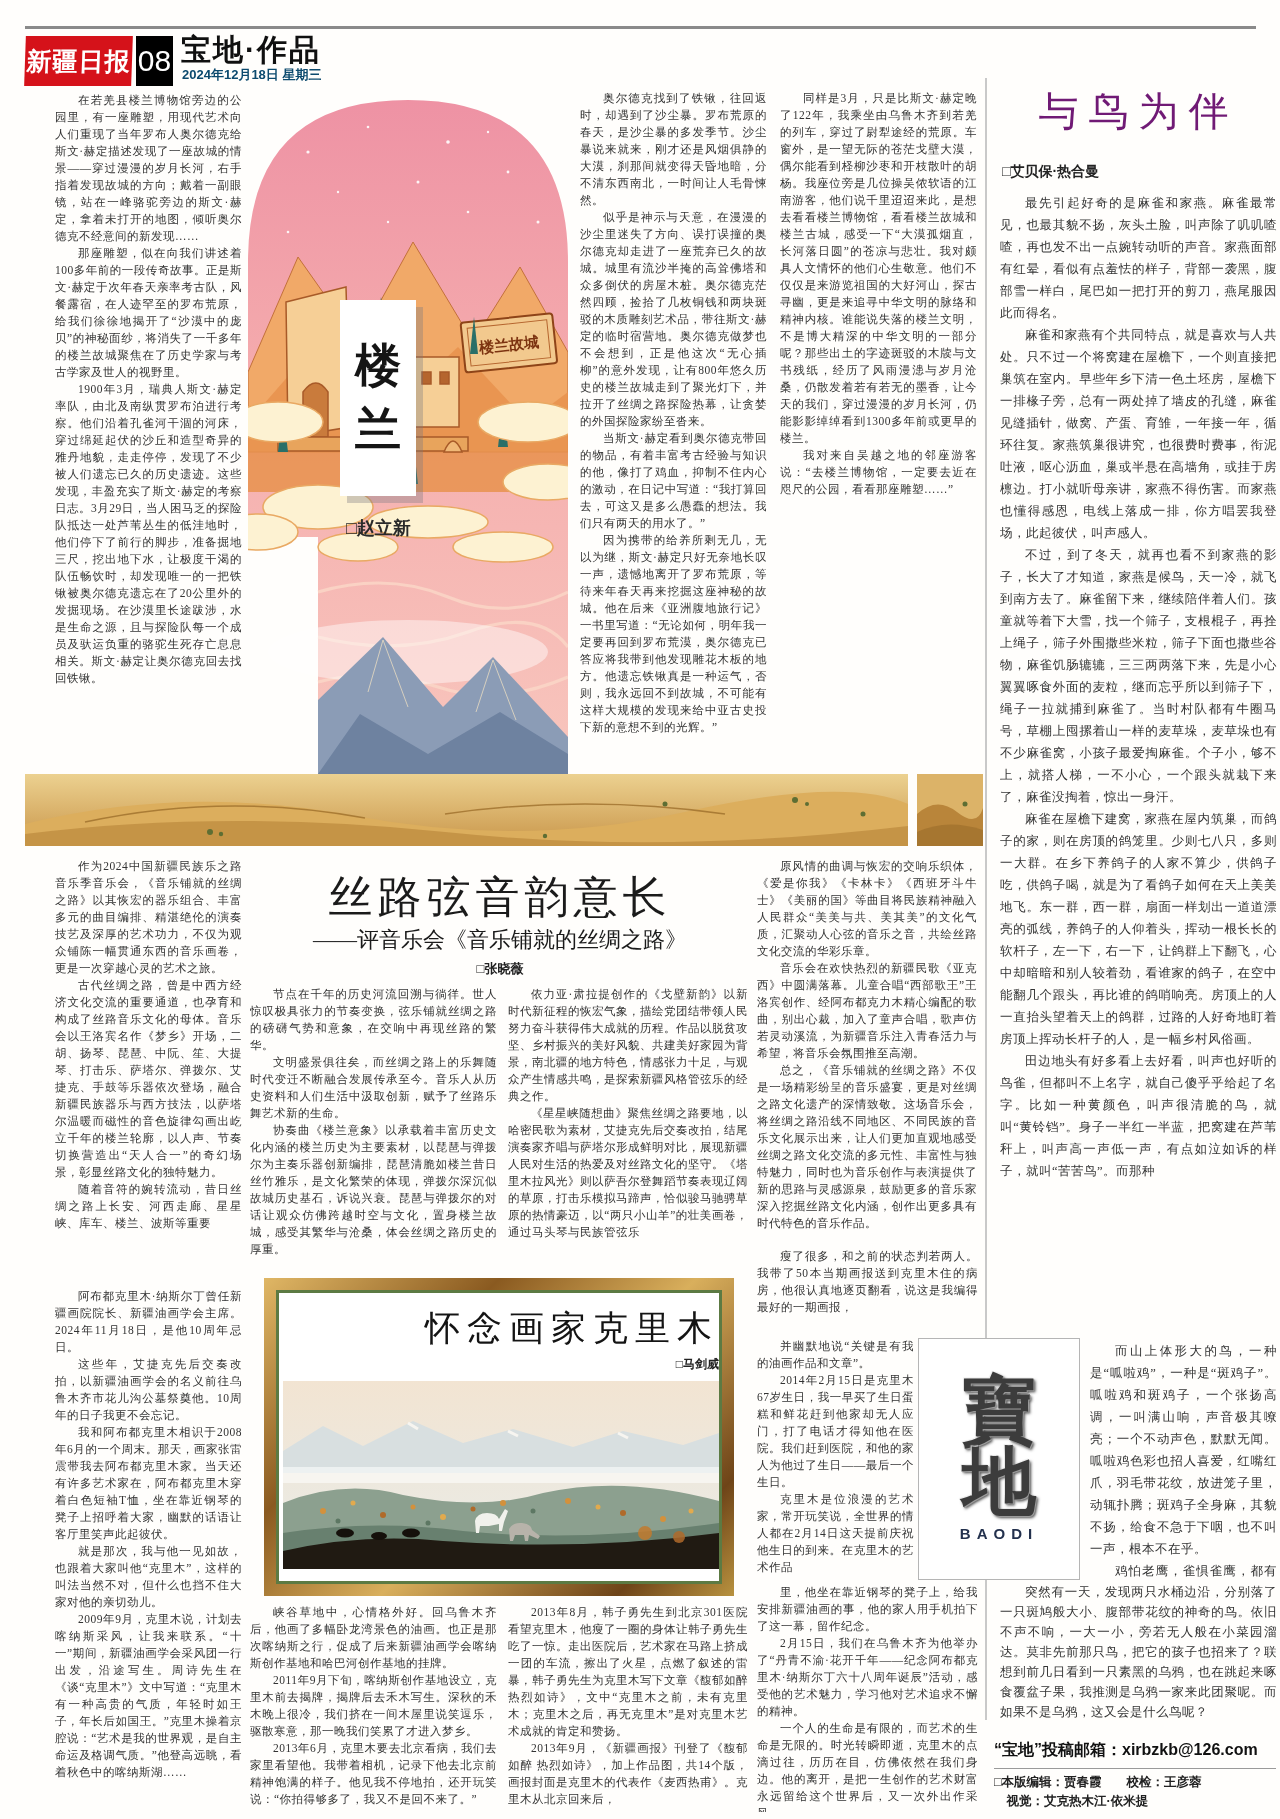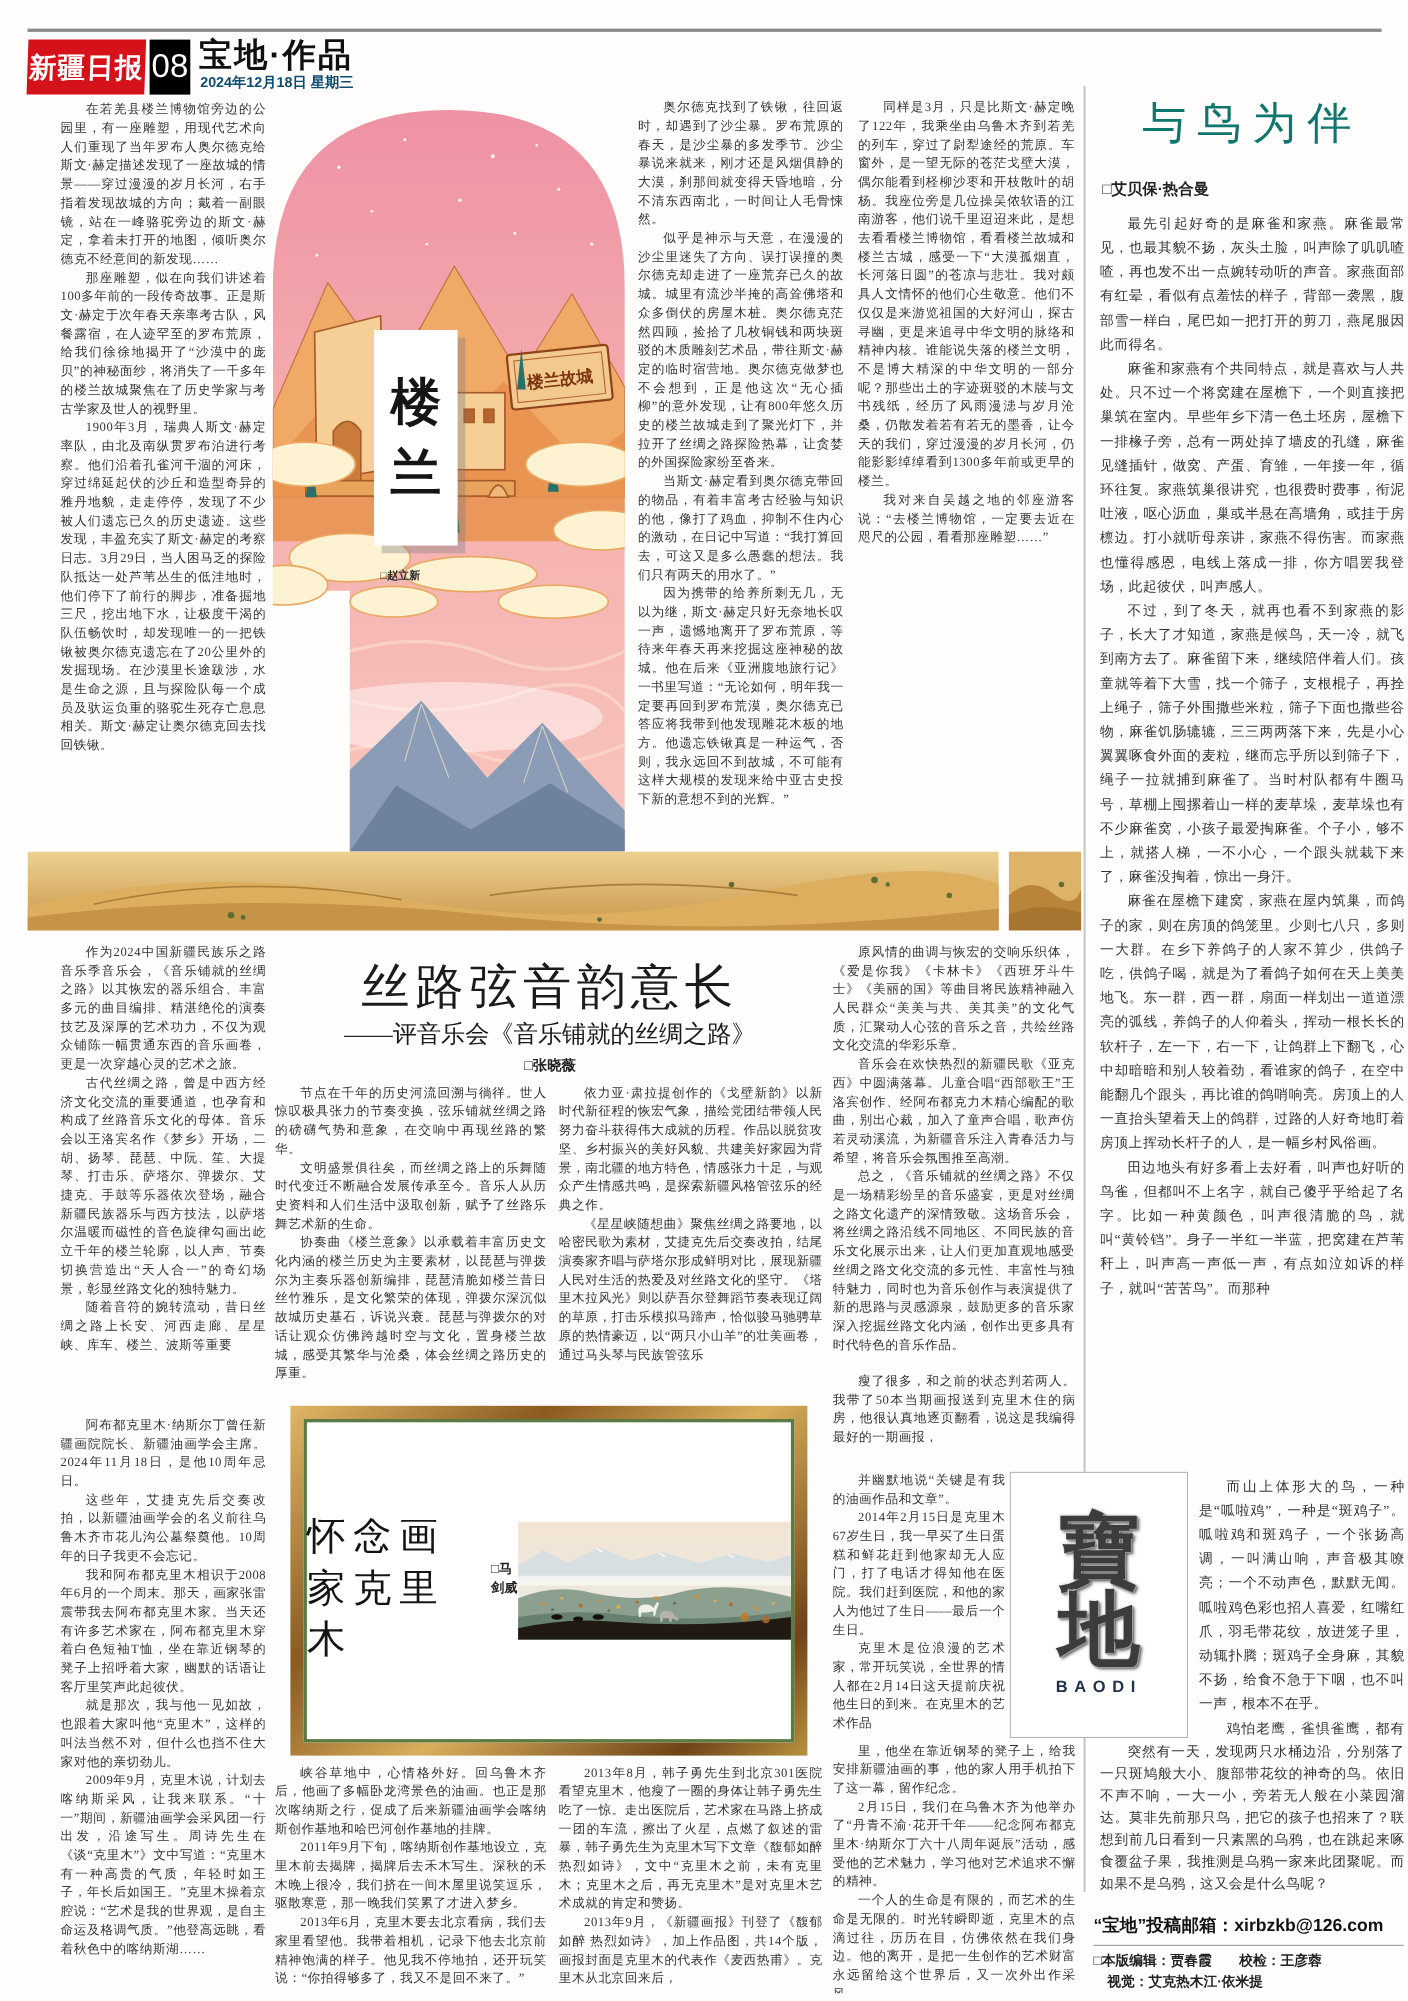--- a/index.html
+++ b/index.html
@@ -21,36 +21,36 @@
            font-family:"Liberation Sans","DejaVu Sans",sans-serif;}
   #sectitle{left:181px;top:30px;font-size:30px;font-weight:bold;color:#101010;
             font-family:"Liberation Sans","DejaVu Sans",sans-serif;letter-spacing:2px;}
   #pagedate{left:182px;top:66px;font-size:13px;font-weight:bold;color:#0c4a6e;
             font-family:"Liberation Sans","DejaVu Sans",sans-serif;}
   
   #loulan-titlebox{left:340px;top:300px;width:76px;height:196px;background:#fff;
      box-shadow:7px 7px 0 rgba(120,120,130,.35);display:flex;flex-direction:column;
      align-items:center;justify-content:center;gap:18px;z-index:5;}
   #loulan-titlebox span{font-size:46px;font-weight:bold;color:#151515;line-height:1;}
-  #loulan-byline{left:346px;top:516px;font-size:10px;z-index:5;color:#2a2a2a;}
+  #loulan-byline{left:346px;top:516px;font-size:18px;z-index:5;color:#2a2a2a;}
   
   #music-title{left:250px;top:868px;width:500px;text-align:center;font-size:44px;color:#1b1b1b;
       letter-spacing:5px;}
   #music-sub{left:250px;top:925px;width:500px;text-align:center;font-size:22px;color:#1b1b1b;}
   #music-byline{left:250px;top:960px;width:500px;text-align:center;font-size:13px;}
   
   #divider{left:985px;top:78px;width:2px;height:1642px;background:#c9c9c9;}
-  #bird-title{left:1000px;top:84px;width:277px;text-align:center;font-size:40px;color:#0f766e;
+  #bird-title{left:1000px;top:84px;width:277px;text-align:center;font-size:40px;color:#701a75;
       letter-spacing:10px;}
   #bird-byline{left:1002px;top:163px;font-size:14px;}
   
   #frame{left:264px;top:1278px;width:470px;height:318px;box-sizing:border-box;padding:12px;
      background:linear-gradient(135deg,#e0b765,#8a5a20 30%,#d9af5c 55%,#6e4418 85%,#b8923f);}
   #frame-inner{width:100%;height:100%;box-sizing:border-box;background:#fff;border:3px solid #5c7a43;
-     display:flex;flex-direction:row;align-items:center;}
+     display:flex;flex-direction:column;align-items:flex-end;}
   #painter-title{font-size:35px;color:#141414;letter-spacing:7px;margin-top:12px;}
   #painter-byline{font-size:12px;margin:4px 0 8px 0;}
   
   #baodi{left:918px;top:1338px;width:160px;height:240px;background:#fff;border:1px solid #b5b5b5;
      z-index:6;display:flex;flex-direction:column;align-items:center;justify-content:center;}
   #baodi .ch{font-size:74px;font-weight:bold;line-height:.95;color:#3c3c3c;
      text-shadow:1px 1px 0 #9a9a9a,2px 2px 3px #4c4c4c,-1px -1px 1px #f0f0f0;}
   #baodi .latin{margin-top:8px;font-family:"Liberation Sans","DejaVu Sans",sans-serif;
      font-weight:bold;font-size:15px;letter-spacing:6px;color:#23314d;}
   

